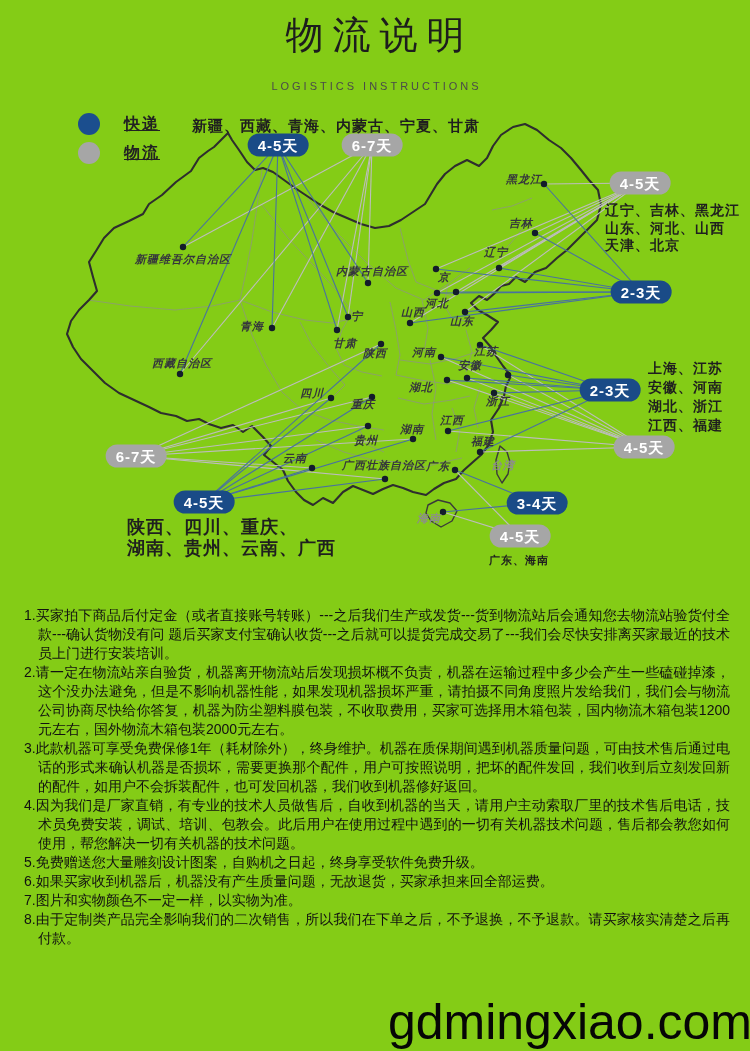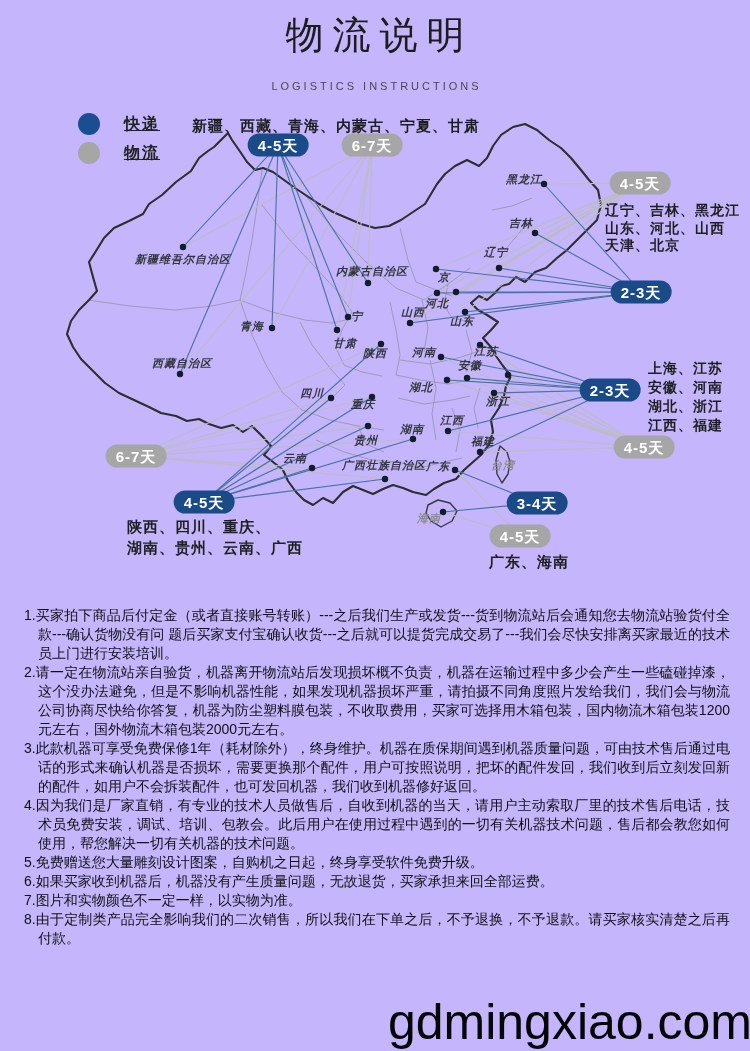--- a/index.html
+++ b/index.html
@@ -1,16 +1,16 @@
 <!DOCTYPE html>
 <html><head>
 <meta charset="utf-8">
 <style>
   html,body{margin:0;padding:0;background:#fff;}
-  .page{position:relative;width:750px;height:1051px;background:#c4b5fd;overflow:hidden;
+  .page{position:relative;width:750px;height:1051px;background:#84cc16;overflow:hidden;
         font-family:"Liberation Sans","DejaVu Sans",sans-serif;color:#141414;}
   
   .hdr{position:absolute;top:10px;left:0;width:100%;text-align:center;}
   .hdr h1{margin:0;font-size:38px;font-weight:normal;letter-spacing:9px;color:#1d1d1d;text-indent:9px;}
   .hdr .sub{margin-top:19px;font-size:11px;letter-spacing:3px;color:#4a4a4a;text-indent:3px;}
   
   .map-area{position:absolute;top:90px;left:0;width:750px;height:505px;}
   .map-area svg{position:absolute;top:0;left:0;}
   .country{fill:none;stroke:#2e2e2e;stroke-width:2.1;stroke-linejoin:round;}
   .island{fill:none;stroke:#3a3a3a;stroke-width:1.4;stroke-linejoin:round;}
@@ -32,22 +32,22 @@
   .badge{position:absolute;transform:translate(-50%,-50%);height:23px;line-height:23px;
          padding:0 10px;border-radius:12px;color:#fff;font-size:15px;font-weight:bold;
          white-space:nowrap;letter-spacing:1px;}
   .badge.express{background:#1a4b87;}
   .badge.freight{background:#a6a6a6;}
   
   .region-label{position:absolute;color:#1f1f1f;font-weight:bold;white-space:nowrap;}
   .rl-north-west{font-size:15px;letter-spacing:1px;}
   .rl-north-east{font-size:14px;line-height:17.5px;letter-spacing:1px;}
   .rl-east{font-size:14px;line-height:19px;letter-spacing:1px;}
-  .rl-south-west{font-size:15px;line-height:20.5px;letter-spacing:1px;}
-  .rl-south{font-size:15px;letter-spacing:1px;}
+  .rl-south-west{font-size:18px;line-height:20.5px;letter-spacing:1px;}
+  .rl-south{font-size:11px;letter-spacing:1px;}
   
   .terms{position:absolute;top:606px;left:24px;width:706px;}
   .term{font-size:14px;line-height:19px;text-align:justify;color:#111;
         padding-left:14px;text-indent:-14px;}
   
   .watermark{position:absolute;right:-2px;bottom:4px;font-size:50px;color:#060606;
              line-height:1;font-family:"Liberation Sans","DejaVu Sans",sans-serif;}
 </style>
 </head>
 <body>

